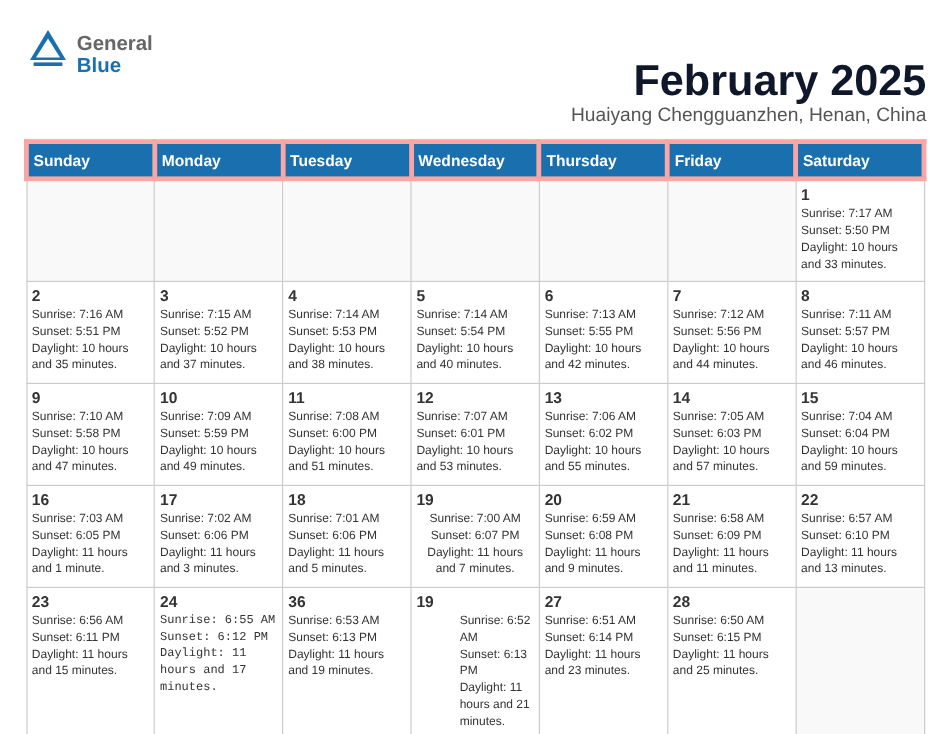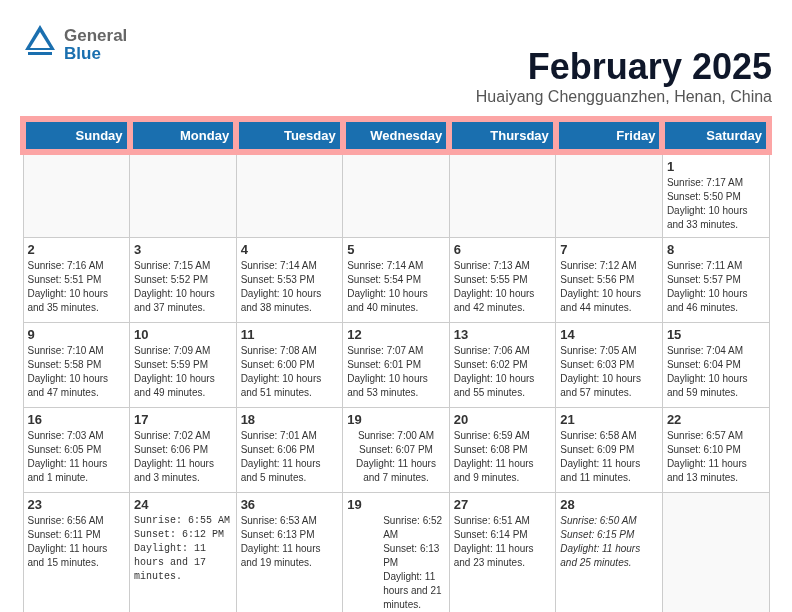--- a/index.html
+++ b/index.html
@@ -31,24 +31,24 @@
     }
     .calendar {
       width: 100%;
       border-collapse: collapse;
       font-size: 11px;
     }
     .calendar thead tr th {
       background: #1a6faf;
       color: #fff;
       padding: 6px 4px;
-      text-align: right;
+      text-align: left;
       font-size: 13px;
       font-weight: bold;
-      border: 6px solid #fca5a5;
+      border: 4px solid #fca5a5;
     }
     .calendar tbody tr td {
       border: 1px solid #ccc;
       vertical-align: top;
       padding: 4px;
       width: calc(100% / 7);
       min-height: 80px;
       height: 85px;
     }
     .calendar tbody tr td.empty {
@@ -287,20 +287,20 @@
 Daylight: 11 hours and 21 minutes.</div>
         </td>
         <td>
           <div class="day-number">27</div>
           <div class="day-info" style="white-space: pre-line;">Sunrise: 6:51 AM
 Sunset: 6:14 PM
 Daylight: 11 hours and 23 minutes.</div>
         </td>
         <td>
           <div class="day-number">28</div>
-          <div class="day-info" style="white-space: pre-line; font-style: italic;">Sunrise: 6:50 AM
+          <div class="day-info" style="white-space: pre-line;">Sunrise: 6:50 AM
 Sunset: 6:15 PM
 Daylight: 11 hours and 25 minutes.</div>
         </td>
         <td class="empty"></td>
       </tr>
     </tbody>
 </table>
 
 </body></html>

